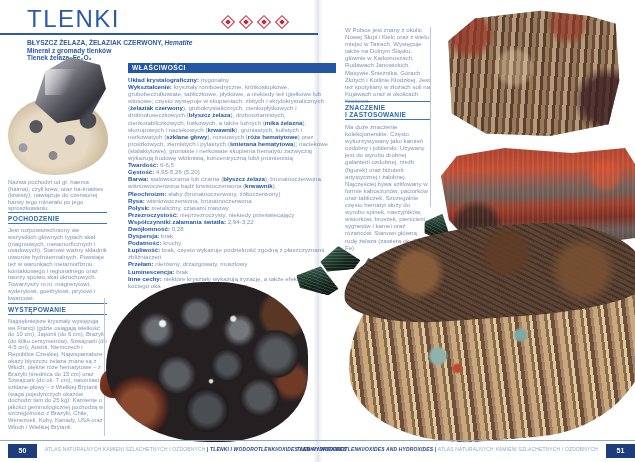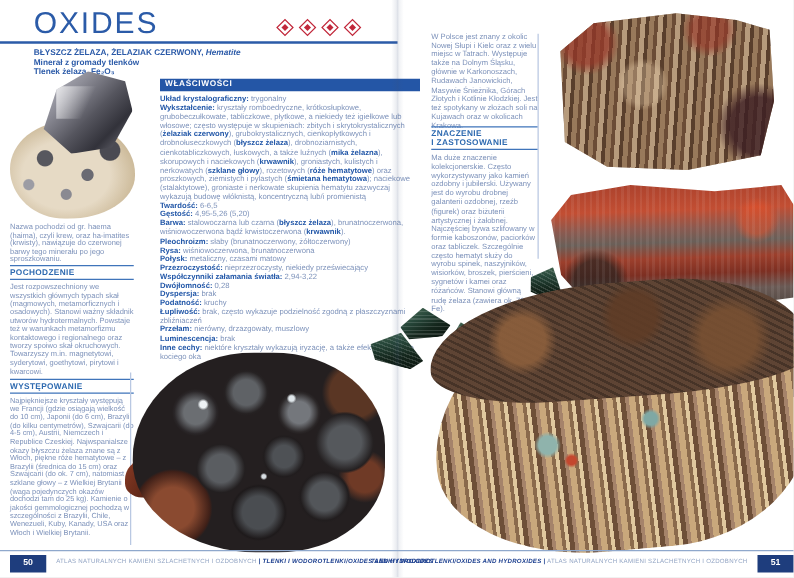--- a/index.html
+++ b/index.html
@@ -127,21 +127,21 @@
 
   
   #fold{left:313px;top:0;width:10px;height:462px;
      background:linear-gradient(90deg,transparent,rgba(60,80,120,.10) 40%,rgba(60,80,120,.17) 50%,rgba(60,80,120,.07) 65%,transparent);}
 </style>
 </head>
 <body>
 
 <div id="page">
 
-  <div class="abs" id="title">OXIDES</div>
+  <div class="abs" id="title">TLENKI</div>
   <div class="abs" id="rating">
       <span class="dmd"></span>
       <span class="dmd"></span>
       <span class="dmd"></span>
       <span class="dmd"></span>
     </div>
   <div class="abs" id="header-rule"></div>
   <div class="abs" id="subtitle">
     <div><span>BŁYSZCZ ŻELAZA, ŻELAZIAK CZERWONY, </span><span class="en">Hematite</span></div>
     <div>Minerał z gromady tlenków</div>

